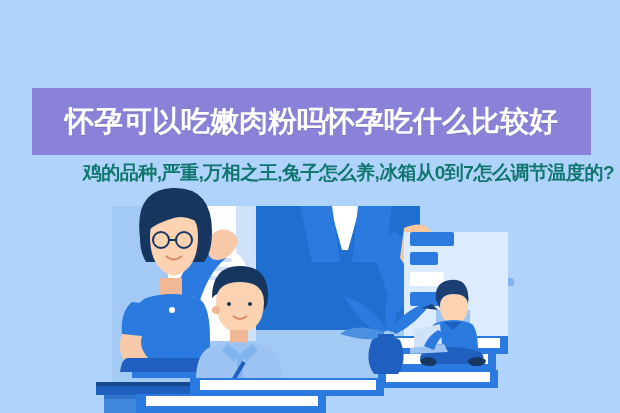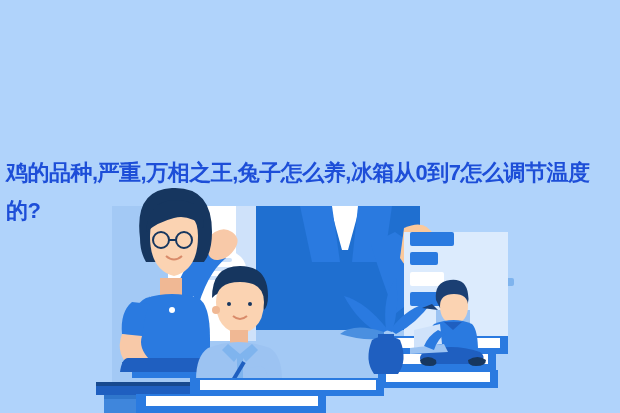--- a/index.html
+++ b/index.html
@@ -50,23 +50,23 @@
     text-shadow: 0 1px 0 rgba(0,0,0,0.12);
   }
 
   
   .subtitle {
     position: absolute;
     left: 6px;
     top: 154px;
     width: 608px;
     z-index: 50;
-    text-align: left;
-    color: #1d4ed8;
-    font-size: 22px;
+    text-align: right;
+    color: #0f766e;
+    font-size: 19px;
     font-weight: bold;
     line-height: 38px;
     letter-spacing: -0.5px;
     word-break: break-all;
   }
 </style>
 </head>
 <body>
 
 <div id="poster">
@@ -210,16 +210,19 @@
       <path d="M468 360 q10 -6 18 0 q0 6 -10 6 q-8 0 -8 -6 Z" fill="#17375e"></path>
 
       <path d="M414 330 l26 -6 l2 20 l-28 4 Z" fill="#cfe2fa"></path>
       <path d="M410 348 l34 -4 l4 8 l-38 2 Z" fill="#9cc3f2"></path>
 
       <path d="M438 330 q-10 6 -14 16 l10 4 q4 -12 12 -16 Z" fill="#2a7ae0"></path>
     </g>
 
   </svg>
 
+  <div class="title-banner">
+    <span class="title-text">怀孕可以吃嫩肉粉吗怀孕吃什么比较好</span>
+  </div>
 
   <div class="subtitle">鸡的品种,严重,万相之王,兔子怎么养,冰箱从0到7怎么调节温度的?</div>
 
 </div>
 
 </body></html>

